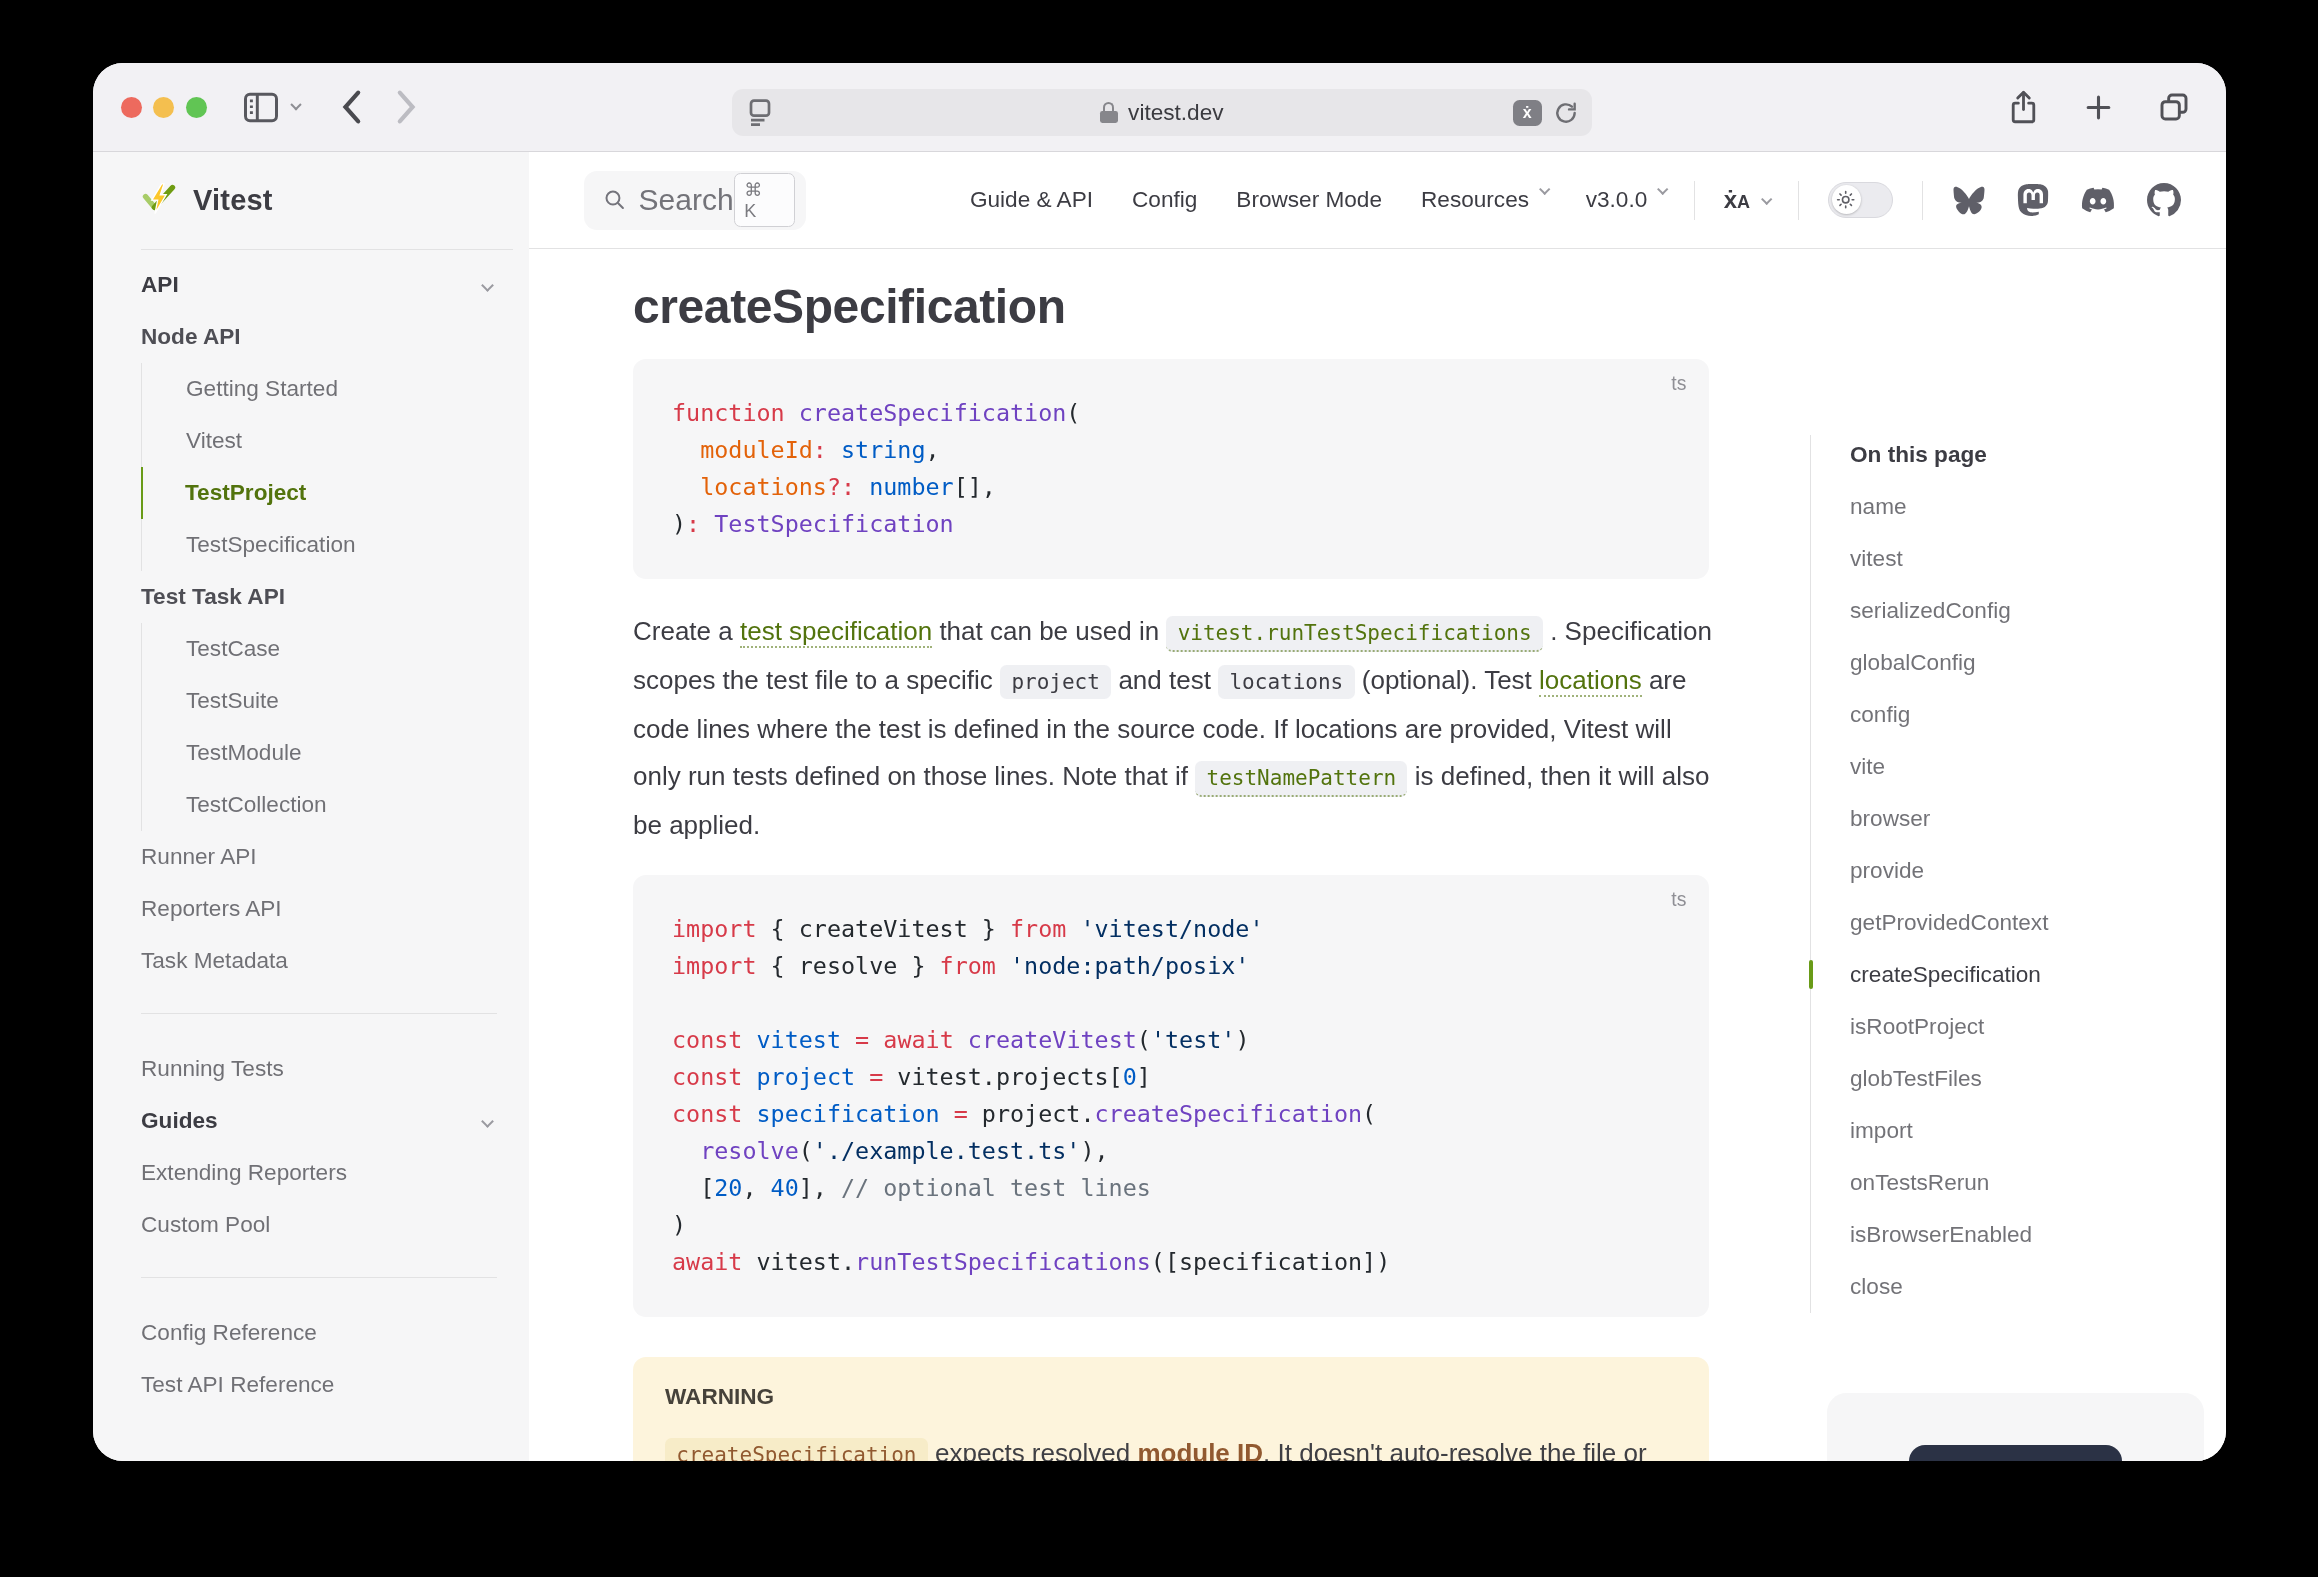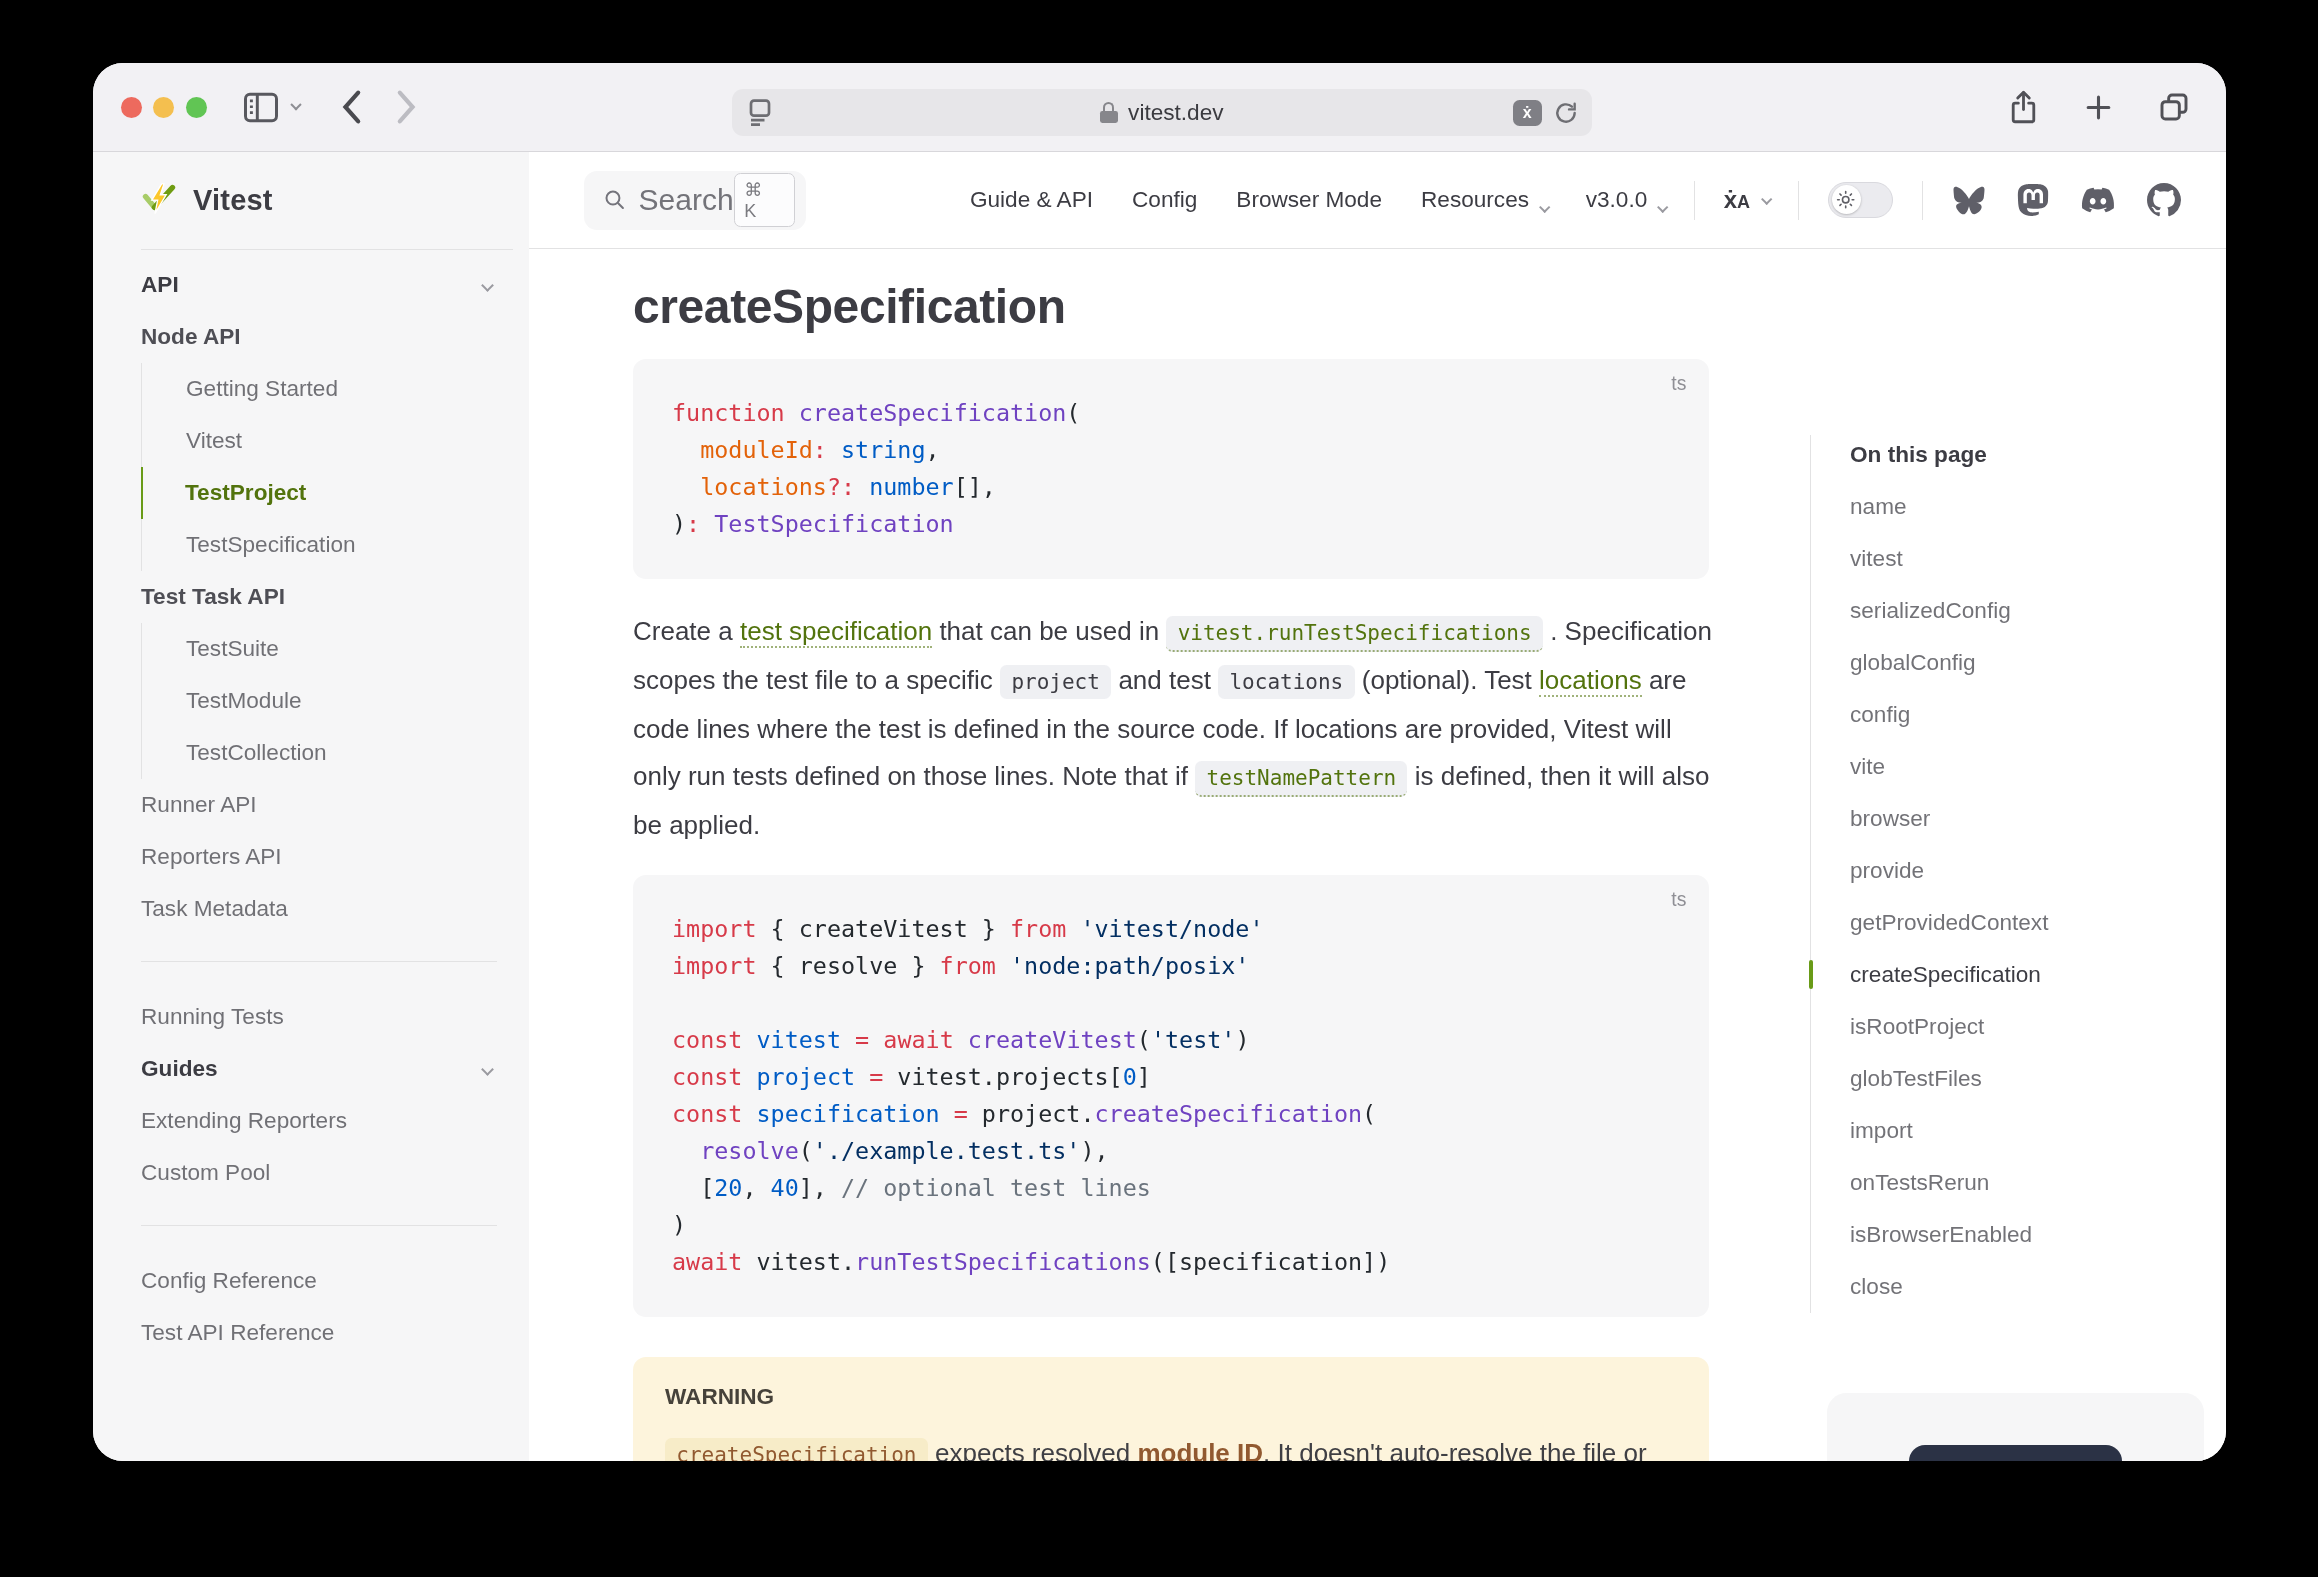--- a/index.html
+++ b/index.html
@@ -54,21 +54,21 @@
   
   .main{flex:1;position:relative;background:#fff;}
   .vp-nav{height:97px;display:flex;align-items:center;justify-content:space-between;border-bottom:0.8px solid #e2e2e3;padding-right:45px;}
   .search-pill{margin-left:55px;width:222px;height:59px;background:#f6f6f7;border-radius:13px;
     display:flex;align-items:center;padding:0 11.3px 0 19.4px;cursor:pointer;}
   .search-pill .s-text{color:#737379;font-size:30px;margin-left:11.3px;flex:1;}
   .kbd{border:0.8px solid #d0d0d4;background:#fcfcfd;border-radius:6.5px;font-size:18px;color:#7b7b80;
     padding:4.8px 9.7px;letter-spacing:1.6px;}
   .nav-right{display:flex;align-items:center;gap:0;}
   .nav-links{display:flex;align-items:center;gap:39px;}
-  .nav-item{display:flex;align-items:flex-end;gap:9.7px;font-size:22.6px;font-weight:500;color:#3c3c43;cursor:pointer;}
+  .nav-item{display:flex;align-items:flex-start;gap:9.7px;font-size:22.6px;font-weight:500;color:#3c3c43;cursor:pointer;}
   .nav-chev{width:8px;height:8px;border-right:2.4px solid #9a9aa0;border-bottom:2.4px solid #9a9aa0;
     transform:rotate(45deg) translateY(-2.4px);}
   .nav-divider{width:0.8px;height:39px;background:#e2e2e3;margin:0 29px;}
   .lang-icon{font-size:24px;color:#3c3c43;font-weight:600;display:flex;align-items:flex-start;cursor:pointer;}
   .lang-icon .sub{font-size:18px;margin-top:9.7px;}
   .switch{width:65px;height:36px;border-radius:18px;background:#ebebef;border:0.8px solid #d9d9de;position:relative;cursor:pointer;}
   .switch .knob{position:absolute;left:2.4px;top:2.4px;width:29px;height:29px;border-radius:50%;background:#fff;
     box-shadow:0 0.8px 2.4px rgba(0,0,0,.25);display:flex;align-items:center;justify-content:center;}
   .socials{display:flex;align-items:center;gap:31px;}
   .socials svg{fill:#5f5f68;display:block;cursor:pointer;}
@@ -219,20 +219,24 @@
           </div>
           <div class="s-row kind-sub">
             <span class="s-label">TestSpecification</span>
 
           </div>
           <div class="s-row kind-section">
             <span class="s-label">Test Task API</span>
 
           </div>
           <div class="s-row kind-sub">
+            <span class="s-label">TestCase</span>
+
+          </div>
+          <div class="s-row kind-sub">
             <span class="s-label">TestSuite</span>
 
           </div>
           <div class="s-row kind-sub">
             <span class="s-label">TestModule</span>
 
           </div>
           <div class="s-row kind-sub">
             <span class="s-label">TestCollection</span>
 

